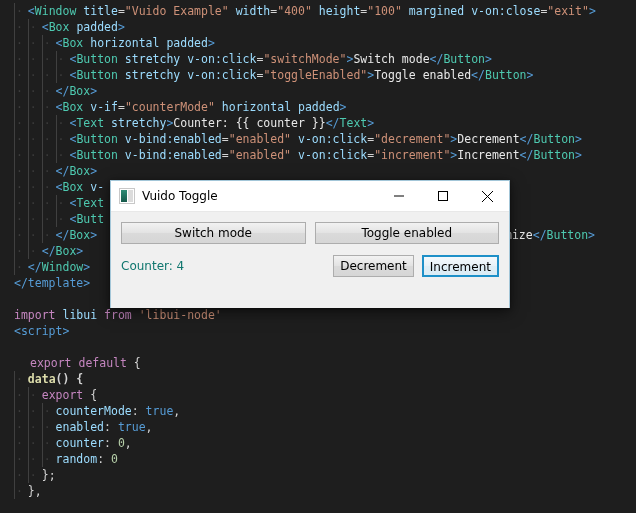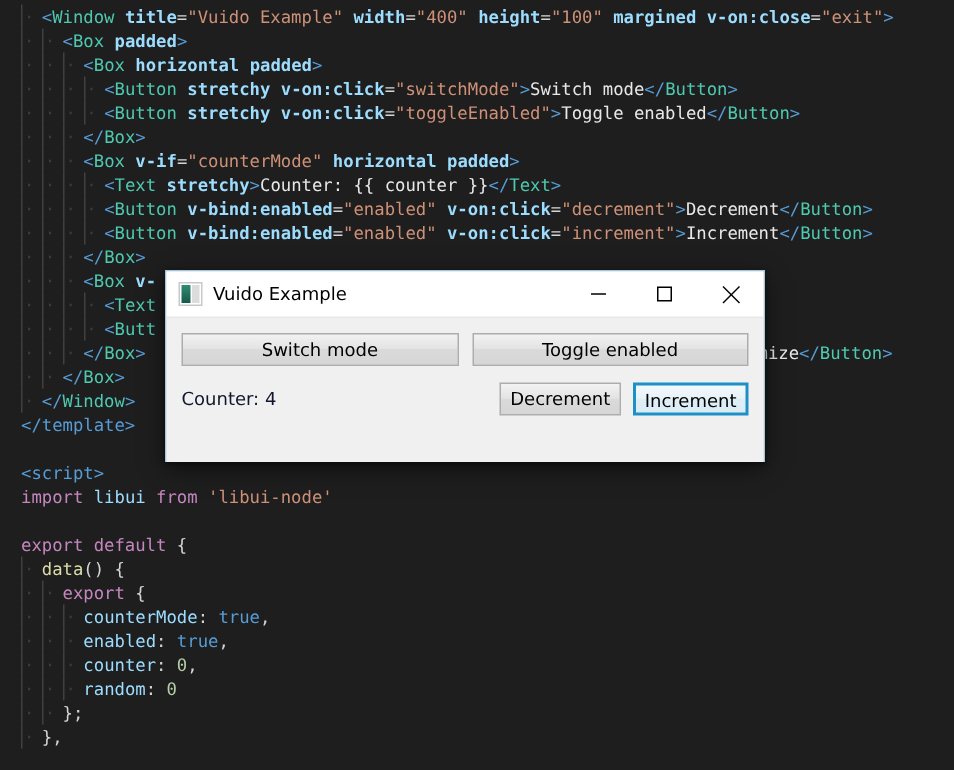--- a/index.html
+++ b/index.html
@@ -35,21 +35,21 @@
     white-space: pre;
     color: #d4d4d4;
     padding-left: 14px;
     letter-spacing: 0px;
   }
   .code-line .seg { white-space: pre; }
 
   
   .t-tag      { color: #569cd6; }
   .t-tagname  { color: #4ec9b0; }
-  .t-attr     { color: #9cdcfe; font-weight: bold; }
+  .t-attr     { color: #9cdcfe; }
   .t-attrb    { color: #d4d4d4; }
   .t-str      { color: #ce9178; }
   .t-text     { color: #e8e8e8; }
   .t-kw       { color: #c586c0; }
   .t-id       { color: #9cdcfe; }
   .t-fn       { color: #dcdcaa; }
   .t-num      { color: #b5cea8; }
   .t-bool     { color: #569cd6; }
   .t-plain    { color: #d4d4d4; }
 
@@ -158,21 +158,21 @@
   }
   .nbtn.stretchy { flex: 1 1 0; }
   .row2 {
     display: flex;
     align-items: center;
   }
   #counter-text {
     flex: 1 1 auto;
     font-family: "DejaVu Sans", sans-serif;
     font-size: 12px;
-    color: #0f172a;
+    color: #0f766e;
   }
   .row2 .nbtn { margin-left: 8px; }
   .nbtn.focused {
     border: 2px solid #1e90c8;
     background: linear-gradient(180deg, #f4f9fc 0%, #e8f2f8 48%, #dfeef6 50%, #dbecf5 100%);
   }
 </style>
 </head>
 <body>
 
@@ -191,43 +191,43 @@
       <div class="code-line"><span class="guide" style="left: 14px;"></span><span class="dotlead" style="left: 16px;">·</span><span class="guide" style="left: 27.86px;"></span><span class="dotlead" style="left: 29.86px;">·</span><span class="guide" style="left: 41.72px;"></span><span class="dotlead" style="left: 43.72px;">·</span><span class="guide" style="left: 55.58px;"></span><span class="dotlead" style="left: 57.58px;">·</span><span style="position: relative; margin-left: 55.44px;"><span class="seg t-tag">&lt;</span><span class="seg t-tagname">Button</span><span class="seg t-attrb"> </span><span class="seg t-attr">v-bind:enabled</span><span class="seg t-attrb">=</span><span class="seg t-str">"enabled"</span><span class="seg t-attrb"> </span><span class="seg t-attr">v-on:click</span><span class="seg t-attrb">=</span><span class="seg t-str">"increment"</span><span class="seg t-tag">&gt;</span><span class="seg t-text">Increment</span><span class="seg t-tag">&lt;/</span><span class="seg t-tagname">Button</span><span class="seg t-tag">&gt;</span></span></div>
       <div class="code-line"><span class="guide" style="left: 14px;"></span><span class="dotlead" style="left: 16px;">·</span><span class="guide" style="left: 27.86px;"></span><span class="dotlead" style="left: 29.86px;">·</span><span class="guide" style="left: 41.72px;"></span><span class="dotlead" style="left: 43.72px;">·</span><span style="position: relative; margin-left: 41.58px;"><span class="seg t-tag">&lt;/</span><span class="seg t-tagname">Box</span><span class="seg t-tag">&gt;</span></span></div>
       <div class="code-line"><span class="guide" style="left: 14px;"></span><span class="dotlead" style="left: 16px;">·</span><span class="guide" style="left: 27.86px;"></span><span class="dotlead" style="left: 29.86px;">·</span><span class="guide" style="left: 41.72px;"></span><span class="dotlead" style="left: 43.72px;">·</span><span style="position: relative; margin-left: 41.58px;"><span class="seg t-tag">&lt;</span><span class="seg t-tagname">Box</span><span class="seg t-attrb"> </span><span class="seg t-attr">v-</span></span></div>
       <div class="code-line"><span class="guide" style="left: 14px;"></span><span class="dotlead" style="left: 16px;">·</span><span class="guide" style="left: 27.86px;"></span><span class="dotlead" style="left: 29.86px;">·</span><span class="guide" style="left: 41.72px;"></span><span class="dotlead" style="left: 43.72px;">·</span><span class="guide" style="left: 55.58px;"></span><span class="dotlead" style="left: 57.58px;">·</span><span style="position: relative; margin-left: 55.44px;"><span class="seg t-tag">&lt;</span><span class="seg t-tagname">Text</span></span></div>
       <div class="code-line"><span class="guide" style="left: 14px;"></span><span class="dotlead" style="left: 16px;">·</span><span class="guide" style="left: 27.86px;"></span><span class="dotlead" style="left: 29.86px;">·</span><span class="guide" style="left: 41.72px;"></span><span class="dotlead" style="left: 43.72px;">·</span><span class="guide" style="left: 55.58px;"></span><span class="dotlead" style="left: 57.58px;">·</span><span style="position: relative; margin-left: 55.44px;"><span class="seg t-tag">&lt;</span><span class="seg t-tagname">Butt</span></span></div>
       <div class="code-line"><span class="guide" style="left: 14px;"></span><span class="dotlead" style="left: 16px;">·</span><span class="guide" style="left: 27.86px;"></span><span class="dotlead" style="left: 29.86px;">·</span><span class="guide" style="left: 41.72px;"></span><span class="dotlead" style="left: 43.72px;">·</span><span style="position: relative; margin-left: 41.58px;"><span class="seg t-tag">&lt;/</span><span class="seg t-tagname">Box</span><span class="seg t-tag">&gt;</span></span></div>
       <div class="code-line"><span class="guide" style="left: 14px;"></span><span class="dotlead" style="left: 16px;">·</span><span class="guide" style="left: 27.86px;"></span><span class="dotlead" style="left: 29.86px;">·</span><span style="position: relative; margin-left: 27.72px;"><span class="seg t-tag">&lt;/</span><span class="seg t-tagname">Box</span><span class="seg t-tag">&gt;</span></span></div>
       <div class="code-line"><span class="guide" style="left: 14px;"></span><span class="dotlead" style="left: 16px;">·</span><span style="position: relative; margin-left: 13.86px;"><span class="seg t-tag">&lt;/</span><span class="seg t-tagname">Window</span><span class="seg t-tag">&gt;</span></span></div>
       <div class="code-line"><span style="position: relative; margin-left: 0px;"><span class="seg t-tag">&lt;/template&gt;</span></span></div>
       <div class="code-line"><span style="position: relative; margin-left: 0px;"></span></div>
+      <div class="code-line"><span style="position: relative; margin-left: 0px;"><span class="seg t-kw">import</span><span class="seg t-plain"> </span><span class="seg t-id">libui</span><span class="seg t-plain"> </span><span class="seg t-kw">from</span><span class="seg t-plain"> </span><span class="seg t-str">'libui-node'</span></span></div>
       <div class="code-line"><span style="position: relative; margin-left: 0px;"><span class="seg t-tag">&lt;script&gt;</span></span></div>
-      <div class="code-line"><span style="position: relative; margin-left: 0px;"><span class="seg t-kw">import</span><span class="seg t-plain"> </span><span class="seg t-id">libui</span><span class="seg t-plain"> </span><span class="seg t-kw">from</span><span class="seg t-plain"> </span><span class="seg t-str">'libui-node'</span></span></div>
       <div class="code-line"><span style="position: relative; margin-left: 0px;"></span></div>
-      <div class="code-line"><span style="position: relative; margin-left: 0px;"><span class="seg t-kw">export default</span><span class="seg t-plain"> {</span></span></div>
-      <div class="code-line"><span class="guide" style="left: 14px;"></span><span class="dotlead" style="left: 16px;">·</span><span style="position: relative; margin-left: 13.86px;"><span class="seg t-fn">data</span><span class="seg t-plain">() {</span></span></div>
+      <div class="code-line"><span style="position: relative; margin-left: 16px;"><span class="seg t-kw">export default</span><span class="seg t-plain"> {</span></span></div>
+      <div class="code-line"><span class="guide" style="left: 14px;"></span><span class="dotlead" style="left: 16px;">·</span><span style="position: relative; margin-left: 13.86px; font-weight: bold;"><span class="seg t-fn">data</span><span class="seg t-plain">() {</span></span></div>
       <div class="code-line"><span class="guide" style="left: 14px;"></span><span class="dotlead" style="left: 16px;">·</span><span class="guide" style="left: 27.86px;"></span><span class="dotlead" style="left: 29.86px;">·</span><span style="position: relative; margin-left: 27.72px;"><span class="seg t-kw">export</span><span class="seg t-plain"> {</span></span></div>
       <div class="code-line"><span class="guide" style="left: 14px;"></span><span class="dotlead" style="left: 16px;">·</span><span class="guide" style="left: 27.86px;"></span><span class="dotlead" style="left: 29.86px;">·</span><span class="guide" style="left: 41.72px;"></span><span class="dotlead" style="left: 43.72px;">·</span><span style="position: relative; margin-left: 41.58px;"><span class="seg t-id">counterMode</span><span class="seg t-plain">: </span><span class="seg t-bool">true</span><span class="seg t-plain">,</span></span></div>
       <div class="code-line"><span class="guide" style="left: 14px;"></span><span class="dotlead" style="left: 16px;">·</span><span class="guide" style="left: 27.86px;"></span><span class="dotlead" style="left: 29.86px;">·</span><span class="guide" style="left: 41.72px;"></span><span class="dotlead" style="left: 43.72px;">·</span><span style="position: relative; margin-left: 41.58px;"><span class="seg t-id">enabled</span><span class="seg t-plain">: </span><span class="seg t-bool">true</span><span class="seg t-plain">,</span></span></div>
       <div class="code-line"><span class="guide" style="left: 14px;"></span><span class="dotlead" style="left: 16px;">·</span><span class="guide" style="left: 27.86px;"></span><span class="dotlead" style="left: 29.86px;">·</span><span class="guide" style="left: 41.72px;"></span><span class="dotlead" style="left: 43.72px;">·</span><span style="position: relative; margin-left: 41.58px;"><span class="seg t-id">counter</span><span class="seg t-plain">: </span><span class="seg t-num">0</span><span class="seg t-plain">,</span></span></div>
       <div class="code-line"><span class="guide" style="left: 14px;"></span><span class="dotlead" style="left: 16px;">·</span><span class="guide" style="left: 27.86px;"></span><span class="dotlead" style="left: 29.86px;">·</span><span class="guide" style="left: 41.72px;"></span><span class="dotlead" style="left: 43.72px;">·</span><span style="position: relative; margin-left: 41.58px;"><span class="seg t-id">random</span><span class="seg t-plain">: </span><span class="seg t-num">0</span></span></div>
       <div class="code-line"><span class="guide" style="left: 14px;"></span><span class="dotlead" style="left: 16px;">·</span><span class="guide" style="left: 27.86px;"></span><span class="dotlead" style="left: 29.86px;">·</span><span style="position: relative; margin-left: 27.72px;"><span class="seg t-plain">};</span></span></div>
       <div class="code-line"><span class="guide" style="left: 14px;"></span><span class="dotlead" style="left: 16px;">·</span><span style="position: relative; margin-left: 13.86px;"><span class="seg t-plain">},</span></span></div>
       <div class="code-line" style="position: absolute; left: 505px; top: 227px; padding-left: 0px;"><span class="seg t-text">mize</span><span class="seg t-tag">&lt;/</span><span class="seg t-tagname">Button</span><span class="seg t-tag">&gt;</span></div>
     </div>
 
   <div id="dialog">
 
     <div id="titlebar">
       <div id="app-icon">
         <div class="ic-left"></div>
         <div class="ic-right"></div>
       </div>
-      <div id="win-title">Vuido Example</div>
+      <div id="win-title">Vuido Toggle</div>
 
       <div class="wbtn">
         <svg width="12" height="12" viewBox="0 0 12 12">
           <line x1="1" y1="6" x2="11" y2="6" stroke="#000" stroke-width="1"></line>
         </svg>
       </div>
       <div class="wbtn">
         <svg width="12" height="12" viewBox="0 0 12 12">
           <rect x="1.5" y="1.5" width="9" height="9" fill="none" stroke="#000" stroke-width="1"></rect>
         </svg>

